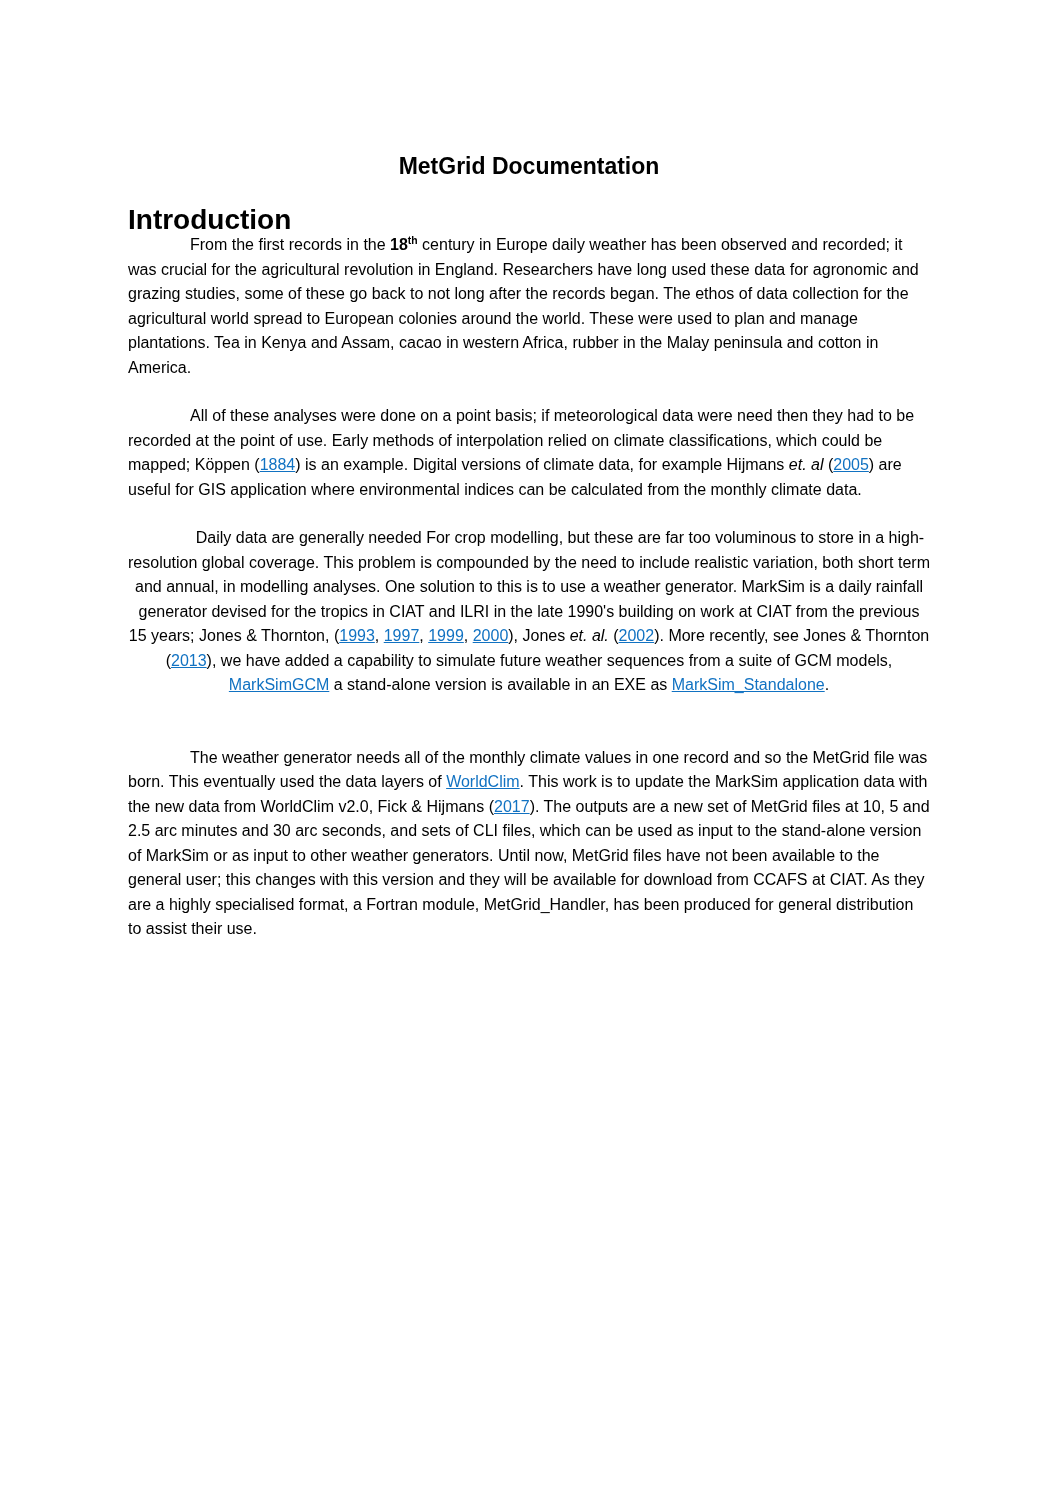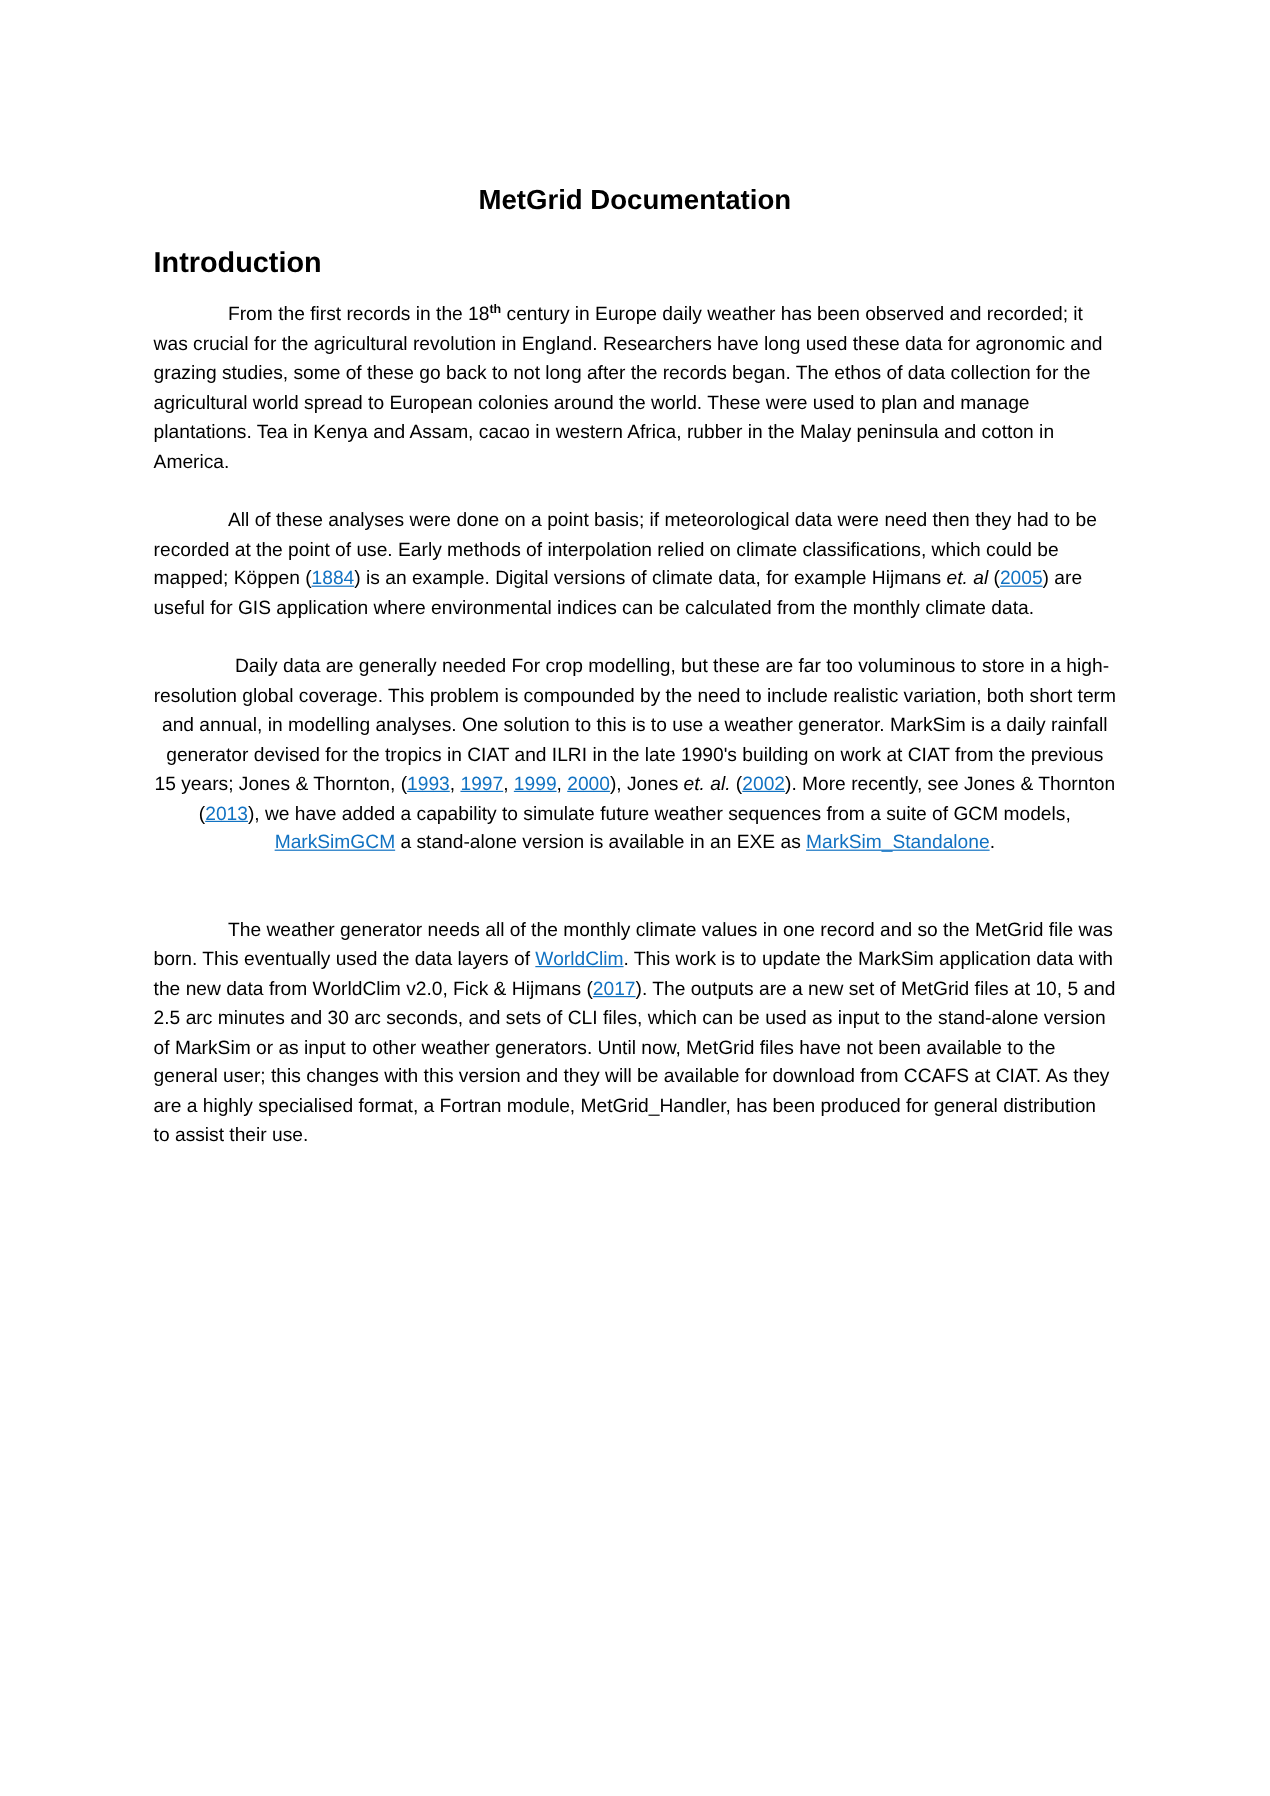--- a/index.html
+++ b/index.html
@@ -20,22 +20,22 @@
   }
   .doc-title {
     margin: 0;
     text-align: center;
     font-size: 23px;
     line-height: 28px;
     font-weight: bold;
     color: #000000;
   }
   .section-heading {
-    margin: 27px 0 18px 0;
-    font-size: 24px;
+    margin: 27px 0 0 0;
+    font-size: 28px;
     line-height: 26px;
     font-weight: bold;
     color: #000000;
   }
   .body-text p {
     margin: 0 0 24px 0;
     font-size: 16px;
     line-height: 24.5px;
     text-indent: 62px;
     text-align: left;
@@ -43,21 +43,21 @@
   }
   .body-text p.extra-space-after {
     margin-bottom: 48px;
     text-align: center;
   }
   .doc-link {
     color: var(--link-color, #1172C2);
     cursor: pointer;
   }
   em { }
-  strong { font-weight: normal; }
+  strong { font-weight: bold; }
   sup {
     font-size: 0.65em;
     vertical-align: super;
     line-height: 0;
     margin-top: 47px;
   }
   sup.bold { font-weight: bold; }
 </style>
 </head>
 <body>

